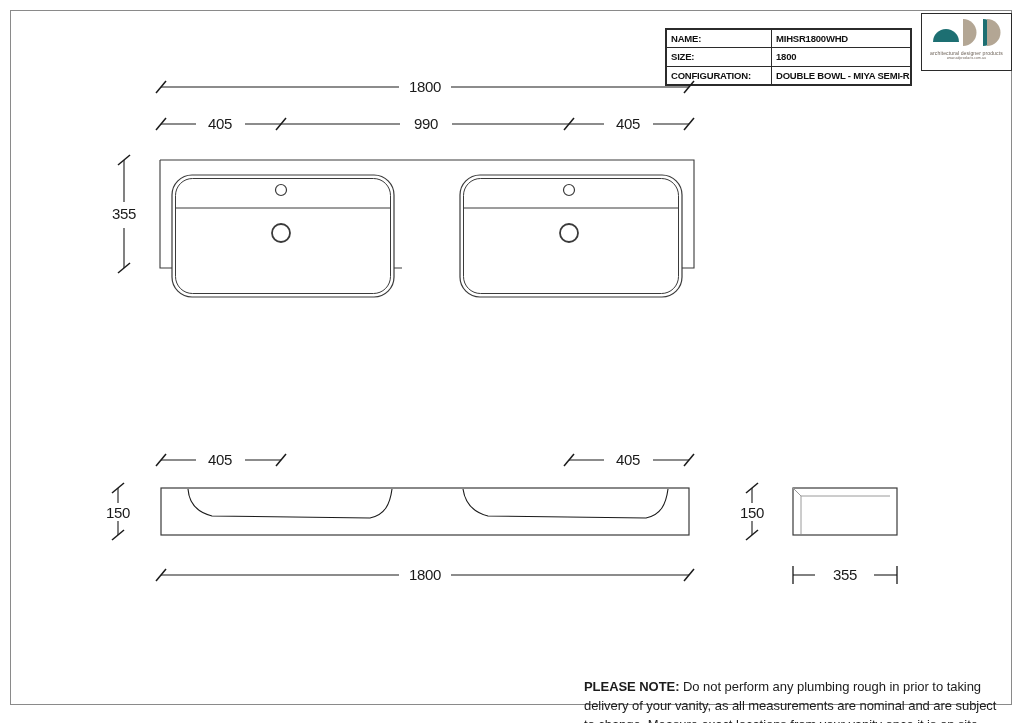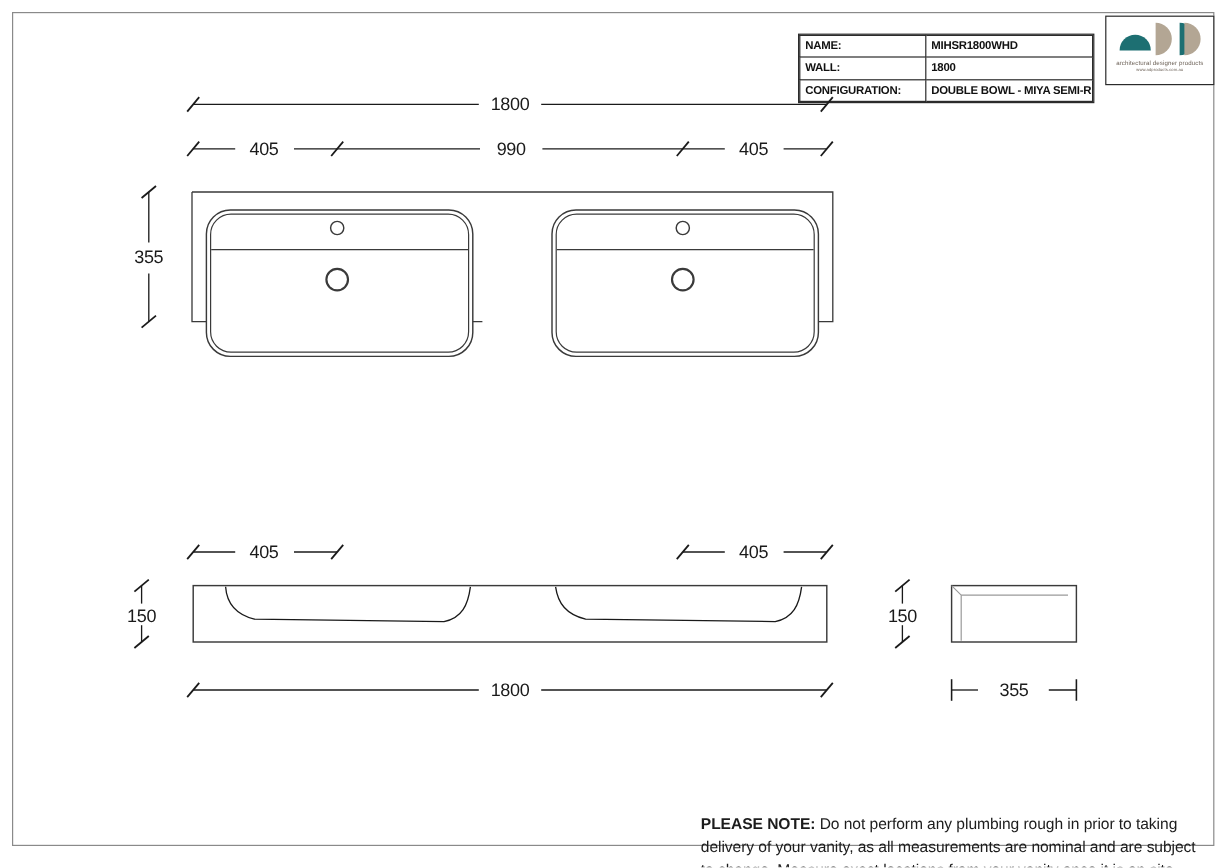--- a/index.html
+++ b/index.html
@@ -135,21 +135,21 @@
   <div id="page-border"></div>
 
   <div id="title-block">
     <table>
       <tbody>
         <tr>
           <td class="tb-label">NAME:</td>
           <td class="tb-value">MIHSR1800WHD</td>
         </tr>
         <tr>
-          <td class="tb-label">WALL:</td>
+          <td class="tb-label">SIZE:</td>
           <td class="tb-value">1800</td>
         </tr>
         <tr>
           <td class="tb-label">CONFIGURATION:</td>
           <td class="tb-value">DOUBLE BOWL - MIYA SEMI-RECESSED 750</td>
         </tr>
       </tbody>
     </table>
   </div>
 

